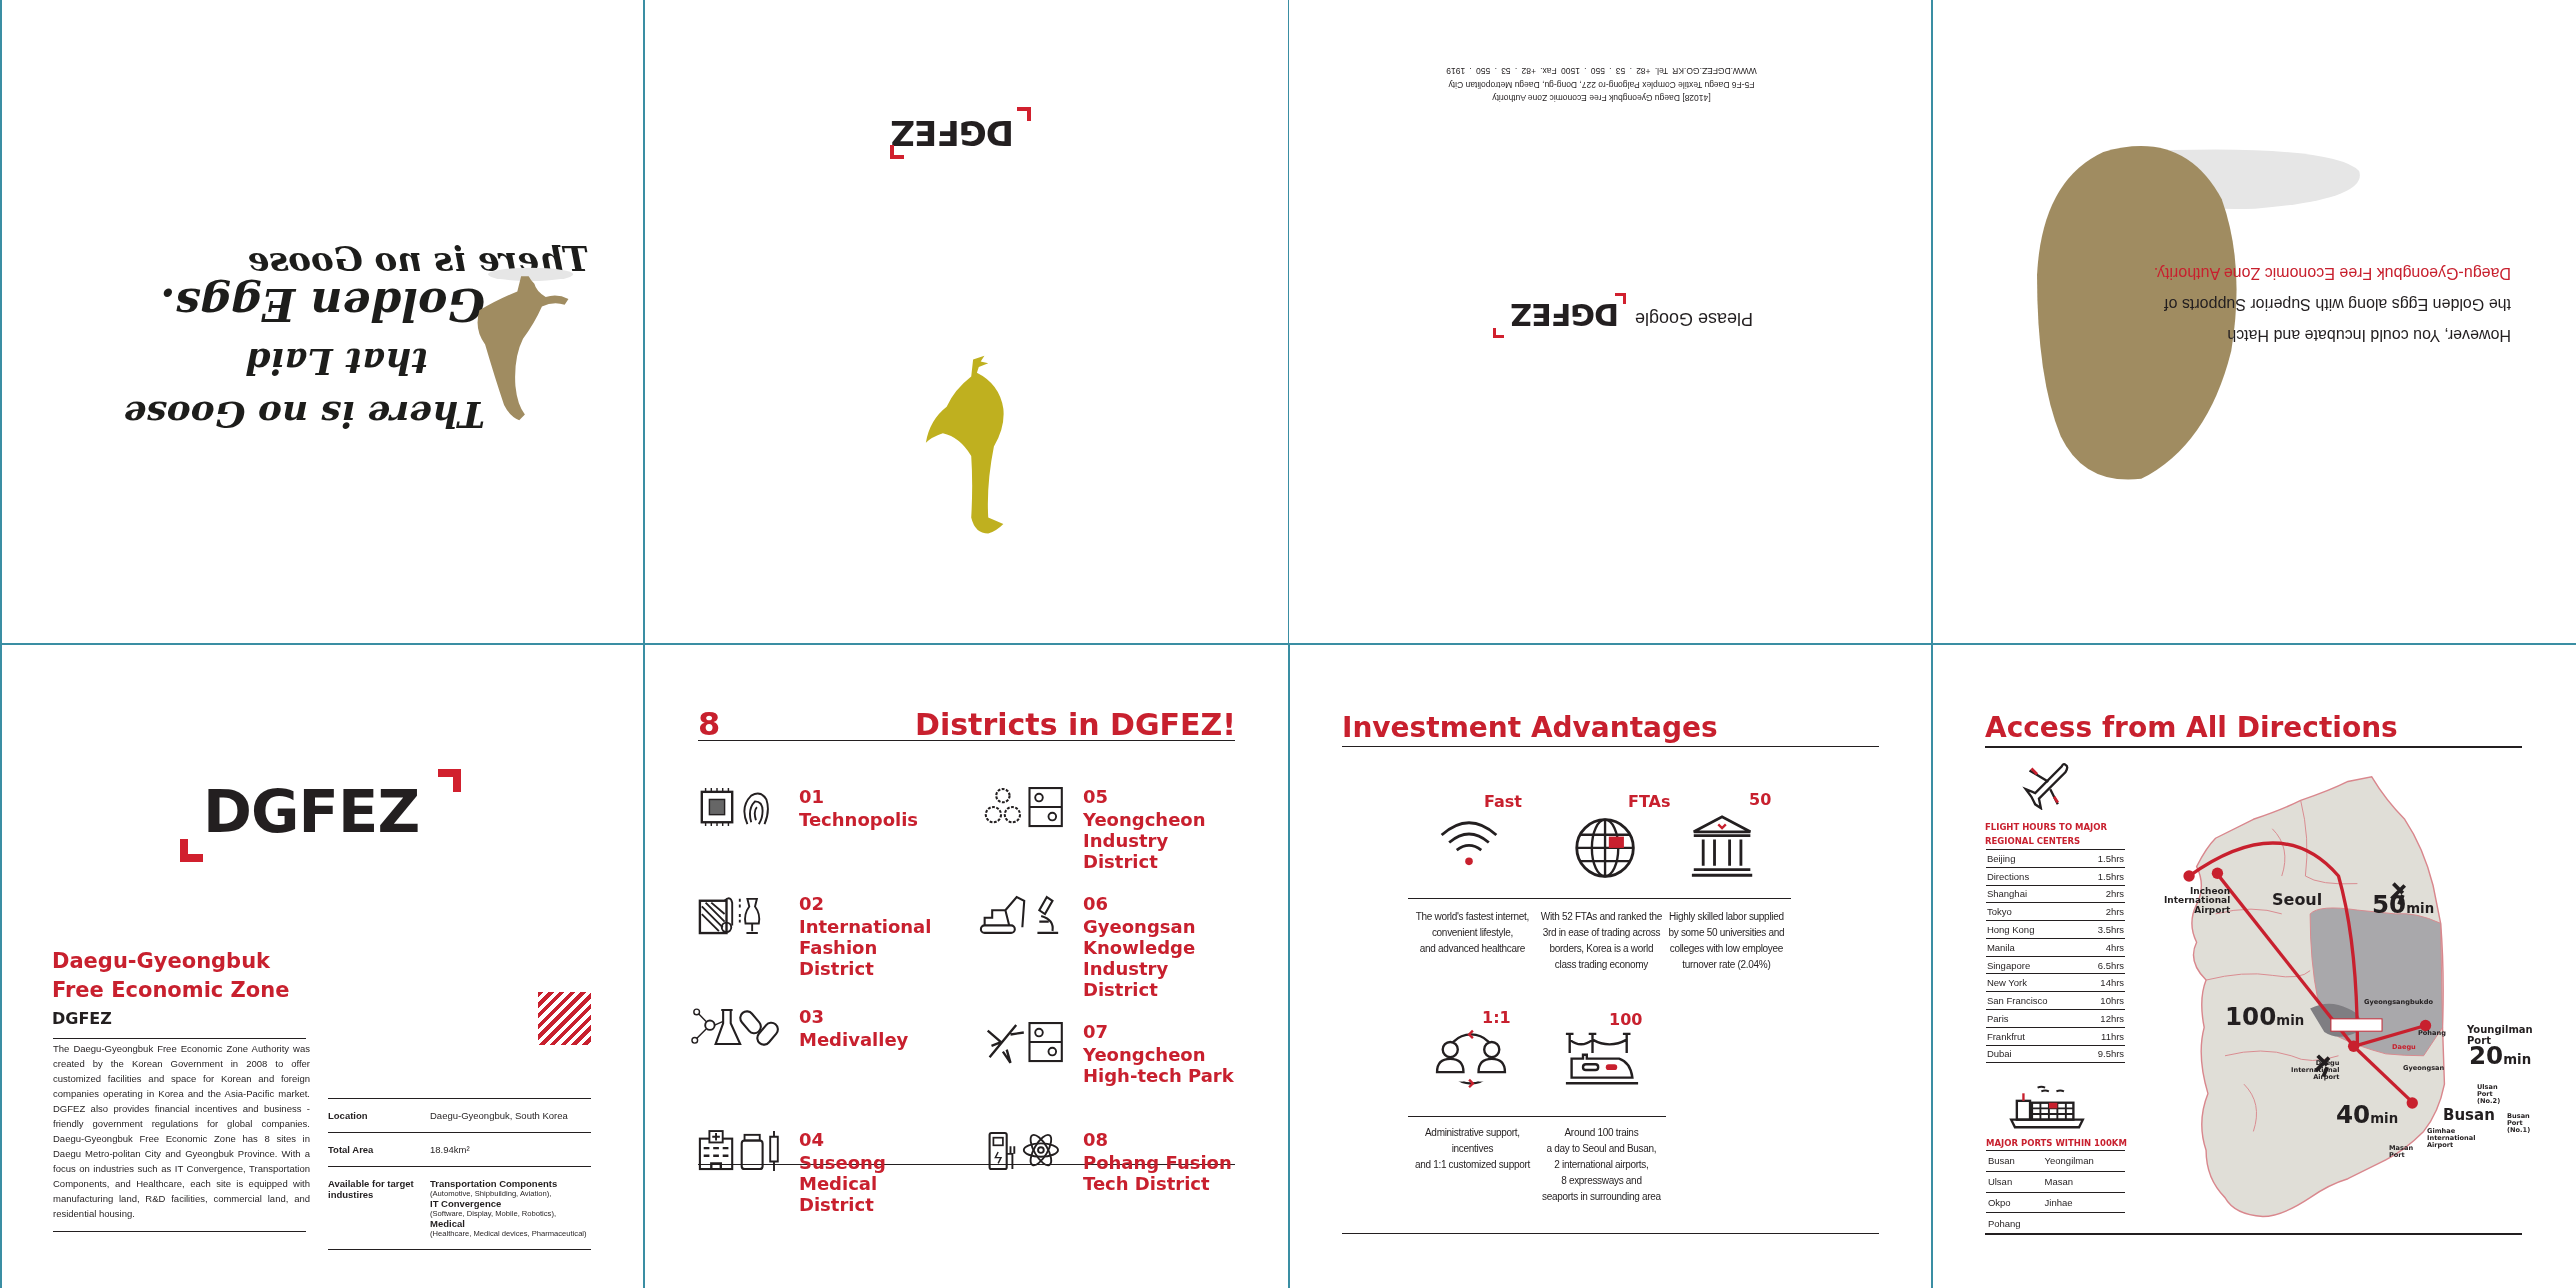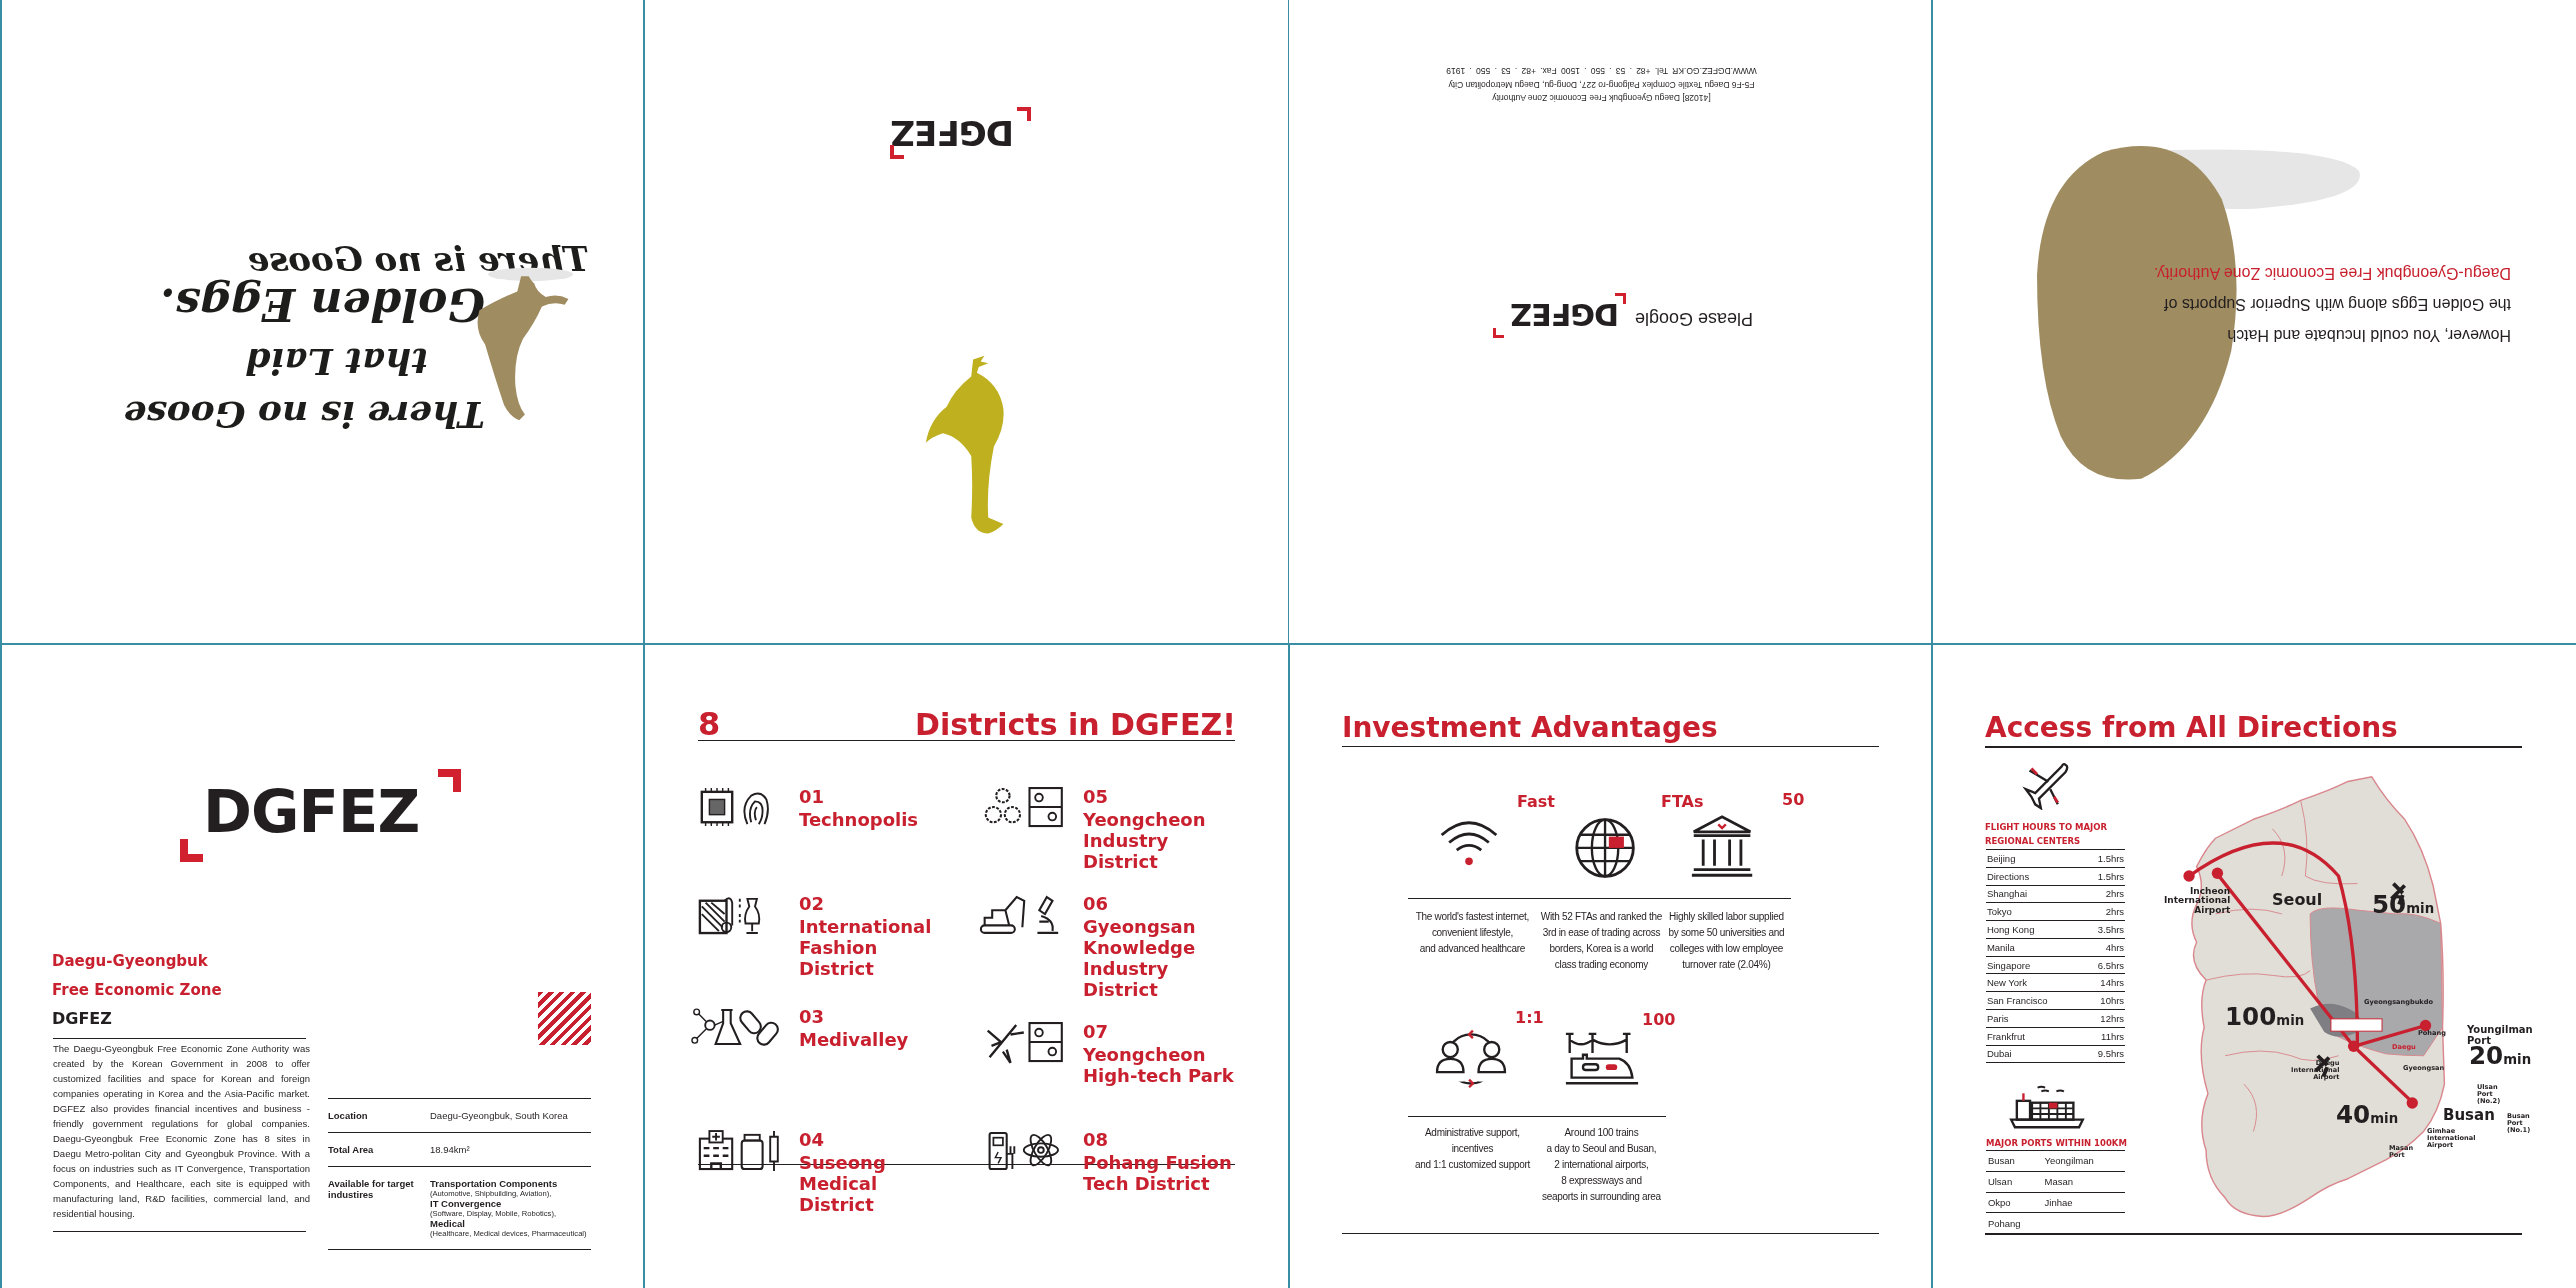--- a/index.html
+++ b/index.html
@@ -13,21 +13,21 @@
 
   
   .logo { position:absolute; font-family:"DejaVu Sans", sans-serif; font-weight:bold; color:#231f20; letter-spacing:-0.9px; }
   .br-tr { border-top:solid #d1202e; border-right:solid #d1202e; }
   .br-bl { border-bottom:solid #d1202e; border-left:solid #d1202e; }
 
   
   .calli { position:absolute; font-family:"DejaVu Serif", serif; font-style:italic; font-weight:bold; color:#1d1d1b; white-space:nowrap; }
 
   
-  .intro-title { position:absolute; left:52px; top:947px; font-family:"DejaVu Sans", sans-serif; font-weight:bold; font-size:15px; line-height:29px; color:#c8202e; }
+  .intro-title { position:absolute; left:52px; top:947px; font-family:"DejaVu Sans", sans-serif; font-weight:bold; font-size:21px; line-height:29px; color:#c8202e; }
   .intro-sub { position:absolute; left:52px; top:1009px; font-family:"DejaVu Sans", sans-serif; font-weight:bold; font-size:16px; }
   .intro-rule { position:absolute; height:0.9px; background:#231f20; }
   .intro-body { position:absolute; left:53px; top:1041px; width:257px; font-size:9.5px; line-height:15px; text-align:justify; }
   .stripes { position:absolute; left:538px; top:992px; width:53px; height:53px;
     background:repeating-linear-gradient(135deg,#c8202e 0 3.8px,#fff 3.8px 7.6px); }
   .facts { position:absolute; left:328px; top:1098px; width:263px; font-size:9.5px; border-collapse:collapse; }
   .facts td { vertical-align:top; padding:11px 0; border-top:0.9px solid #231f20; }
   .facts tr:last-child td { border-bottom:0.9px solid #231f20; }
   .facts .k { font-weight:bold; width:102px; }
   .facts .small { font-size:7.6px; }
@@ -38,21 +38,21 @@
   .dist-title { position:absolute; right:1340px; top:707px; font-family:"DejaVu Sans", sans-serif; font-weight:bold; font-size:30px; color:#c8202e; white-space:nowrap; }
   .rule { position:absolute; height:1.9px; background:#231f20; }
   .district { position:absolute; }
   .district .icons { position:absolute; left:0; top:0; width:95px; height:44px; }
   .district .num { position:absolute; left:101px; top:0; font-family:"DejaVu Sans", sans-serif; font-weight:bold; font-size:18px; color:#c8202e; }
   .district .name { position:absolute; left:101px; top:23px; font-family:"DejaVu Sans", sans-serif; font-weight:bold; font-size:18px; line-height:21px; color:#c8202e; white-space:nowrap; }
 
   
   .sec-title { position:absolute; font-family:"DejaVu Sans", sans-serif; font-weight:bold; font-size:28px; color:#c8202e; white-space:nowrap; }
   .adv { position:absolute; width:129px; text-align:center; }
-  .adv .kw { position:absolute; font-family:"DejaVu Sans", sans-serif; font-weight:bold; font-size:16px; color:#c8202e;margin-left:33px; }
+  .adv .kw { position:absolute; font-family:"DejaVu Sans", sans-serif; font-weight:bold; font-size:16px; color:#c8202e; }
   .adv svg { position:absolute; }
   .adv .ln { position:absolute; left:0; width:129px; height:0.9px; background:#231f20; }
   .adv .desc { position:absolute; left:-7.6px; width:144px; font-family:"Liberation Sans Narrow","Liberation Sans", sans-serif; font-size:10px; line-height:16px; letter-spacing:-0.3px; }
 
   
   .fh-title { position:absolute; left:1985px; top:820px; font-family:"DejaVu Sans", sans-serif; font-weight:bold; font-size:8.5px; line-height:14px; color:#c8202e; }
   .fh-table { position:absolute; left:1986px; top:849px; width:139px; border-collapse:collapse; font-size:9.5px; }
   .fh-table td { border-top:0.9px solid #231f20; padding:0.9px 0.9px; height:15px; }
   .fh-table tr:last-child td { border-bottom:0.9px solid #231f20; }
   .fh-table td.v { text-align:right; }

